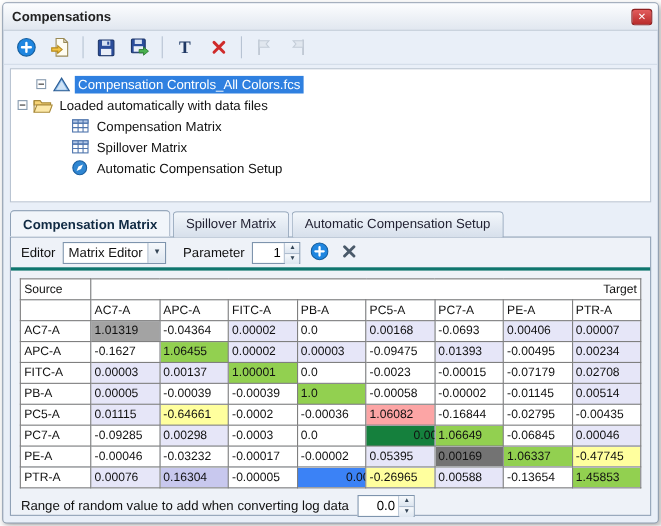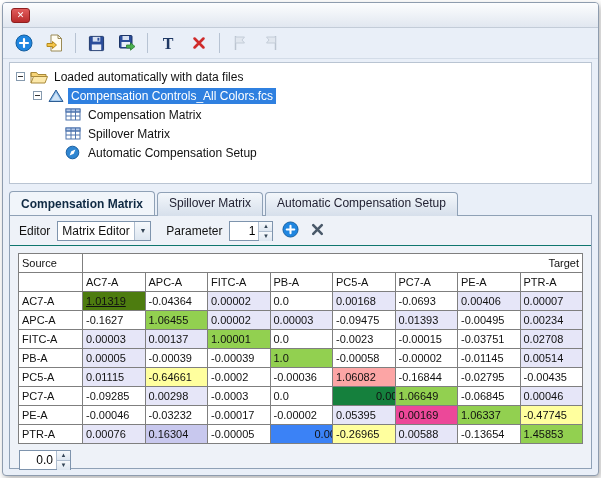--- a/index.html
+++ b/index.html
@@ -38,21 +38,21 @@
   .tree-label { padding: 1px 3px; }
   .tree-label.selected { background: var(--sel, #2f80e0); color: #fff; }
   .tabstrip { display: flex; padding: 4px 6px 0; }
   .tab {
     font-size: 12px; color: #223; padding: 3px 11px 4px; margin-right: 2px;
     border: 1px solid #8fa1b6; border-bottom: none; border-radius: 4px 4px 0 0;
     background: linear-gradient(#f3f7fb, #d6dfeb); position: relative; top: 1px; cursor: pointer;
   }
   .tab.active { background: #f1f5fa; font-weight: bold; color: #102a43; top: 0; padding-top: 5px; z-index: 2; }
   .tab-panel { flex: 1; margin: 0 6px 6px; border: 1px solid #8fa1b6; background: #eef2f8; display: flex; flex-direction: column; min-height: 0; }
-  .editor-bar { height: 30px; flex: none; display: flex; align-items: center; gap: 7px; padding: 0 9px; border-bottom: 1px solid #0f766e; font-size: 12px; color: #111; }
+  .editor-bar { height: 30px; flex: none; display: flex; align-items: center; gap: 7px; padding: 0 9px; border-bottom: 3px solid #0f766e; font-size: 12px; color: #111; }
   .combo { width: 94px; height: 20px; background: #fff; border: 1px solid #7e94ad; display: flex; align-items: stretch; cursor: pointer; }
   .combo-text { flex: 1; padding: 2px 4px; font-size: 12px; white-space: nowrap; overflow: hidden; }
   .combo-arrow { width: 16px; border-left: 1px solid #aebdcf; display: flex; align-items: center; justify-content: center; font-size: 7px; color: #345; background: linear-gradient(#f6f9fc, #dde6f0); }
   .spin { height: 20px; background: #fff; border: 1px solid #7e94ad; display: flex; align-items: stretch; }
   .spin input { flex: 1; min-width: 0; border: none; outline: none; background: transparent; text-align: right; font-size: 12px; padding: 0 3px; font-family: "Liberation Sans", sans-serif; }
   .spin-btns { width: 14px; flex: none; display: flex; flex-direction: column; border-left: 1px solid #aebdcf; }
   .spin-btns div { flex: 1; font-size: 6px; line-height: 9px; text-align: center; color: #345; background: linear-gradient(#f6f9fc, #dde6f0); cursor: pointer; }
   .spin-btns div + div { border-top: 1px solid #aebdcf; }
   .ebtn { width: 20px; height: 20px; display: flex; align-items: center; justify-content: center; cursor: pointer; }
   .matrix-wrap { padding: 7px 8px 0; }
@@ -65,20 +65,21 @@
   .matrix th.target { text-align: right; }
   .footer-bar { margin-top: auto; flex: none; display: flex; align-items: center; gap: 8px; padding: 6px 9px 9px; font-size: 12px; color: #111; }
   .w-44 { width: 44px; } .w-52 { width: 52px; }
 </style>
 </head>
 <body>
 
 <div class="window">
 
   <div class="titlebar">
+    <span class="title">Compensations</span>
     <div class="close-btn">
       <span>✕</span>
     </div>
   </div>
 
   <div class="toolbar">
       <div class="tbtn">
         <span>
           <svg width="18" height="18" viewBox="0 0 18 18">
             <circle cx="9" cy="9" r="8" fill="#1f86e0" stroke="#155e9e"></circle>
@@ -144,40 +145,40 @@
         <span>
           <svg width="18" height="18" viewBox="0 0 18 18">
             <path d="M13.5 2v14" stroke="#8fa3ba" stroke-width="1.5"></path>
             <path d="M13.5 3h-9L7 6 4.5 9h9z" fill="#d7e1ee" stroke="#9fb2c8"></path>
           </svg>
         </span>
       </div>
     </div>
 
   <div class="tree-panel">
+      <div class="tree-row" style="padding-left: 21px;">
+        <div class="expander"></div>
+        <span class="tree-icon">
+          <svg width="16" height="14" viewBox="0 0 16 14">
+            <path d="M8 1l7 11.5H1z" fill="#7fb2e5" stroke="#2c5d94"></path>
+            <path d="M8 3.5l4.8 8H3.2z" fill="#cfe3f6"></path>
+          </svg>
+        </span>
+        <span class="tree-label selected">Compensation Controls_All Colors.fcs</span>
+      </div>
       <div class="tree-row" style="padding-left: 4px;">
         <div class="expander"></div>
         <span class="tree-icon">
           <svg width="18" height="14" viewBox="0 0 18 14">
             <path d="M1 2.5h5.5l1.5 2H16v2H1z" fill="#f7d477" stroke="#a98a3a"></path>
             <path d="M1 13L3.5 6.5h14L15 13z" fill="#fce8a9" stroke="#a98a3a"></path>
             <path d="M1 13V2.5" stroke="#a98a3a"></path>
           </svg>
         </span>
         <span class="tree-label">Loaded automatically with data files</span>
-      </div>
-      <div class="tree-row" style="padding-left: 21px;">
-        <div class="expander"></div>
-        <span class="tree-icon">
-          <svg width="16" height="14" viewBox="0 0 16 14">
-            <path d="M8 1l7 11.5H1z" fill="#7fb2e5" stroke="#2c5d94"></path>
-            <path d="M8 3.5l4.8 8H3.2z" fill="#cfe3f6"></path>
-          </svg>
-        </span>
-        <span class="tree-label selected">Compensation Controls_All Colors.fcs</span>
       </div>
       <div class="tree-row" style="padding-left: 38px;">
         <div class="expander-slot"></div>
         <span class="tree-icon">
           <svg width="16" height="13" viewBox="0 0 16 13">
             <rect x="1" y="1" width="14" height="11" fill="#fff" stroke="#4f75ad"></rect>
             <rect x="1" y="1" width="14" height="3" fill="#b5c9e8" stroke="#4f75ad"></rect>
             <path d="M1 4h14M1 8h14M6 1v11M10.5 1v11" stroke="#4f75ad"></path>
           </svg>
         </span>
@@ -267,21 +268,21 @@
               <th>PB-A</th>
               <th>PC5-A</th>
               <th>PC7-A</th>
               <th>PE-A</th>
               <th>PTR-A</th>
             </tr>
           </thead>
           <tbody>
             <tr>
               <th>AC7-A</th>
-              <td style="background: #4d7c0f; text-decoration: underline;">1.01319</td>
+              <td style="background: #a3a3a3;">1.01319</td>
               <td style="background: rgb(255, 255, 255);">-0.04364</td>
               <td style="background: rgb(230, 230, 248);">0.00002</td>
               <td style="background: rgb(255, 255, 255);">0.0</td>
               <td style="background: rgb(230, 230, 248);">0.00168</td>
               <td style="background: rgb(255, 255, 255); margin-left: 40px;">-0.0693</td>
               <td style="background: rgb(230, 230, 248);">0.00406</td>
               <td style="background: rgb(230, 230, 248);">0.00007</td>
             </tr>
             <tr>
               <th>APC-A</th>
@@ -295,21 +296,21 @@
               <td style="background: rgb(230, 230, 248);">0.00234</td>
             </tr>
             <tr>
               <th>FITC-A</th>
               <td style="background: rgb(230, 230, 248);">0.00003</td>
               <td style="background: rgb(230, 230, 248);">0.00137</td>
               <td style="background: rgb(146, 208, 80);">1.00001</td>
               <td style="background: rgb(255, 255, 255);">0.0</td>
               <td style="background: rgb(255, 255, 255);">-0.0023</td>
               <td style="background: rgb(255, 255, 255);">-0.00015</td>
-              <td style="background: rgb(255, 255, 255);">-0.03751</td>
+              <td style="background: rgb(255, 255, 255);">-0.07179</td>
               <td style="background: rgb(230, 230, 248);">0.02708</td>
             </tr>
             <tr>
               <th>PB-A</th>
               <td style="background: rgb(230, 230, 248);">0.00005</td>
               <td style="background: rgb(255, 255, 255);">-0.00039</td>
               <td style="background: rgb(255, 255, 255);">-0.00039</td>
               <td style="background: rgb(146, 208, 80);">1.0</td>
               <td style="background: rgb(255, 255, 255);">-0.00058</td>
               <td style="background: rgb(255, 255, 255);">-0.00002</td>
@@ -338,40 +339,41 @@
               <td style="background: rgb(255, 255, 255);">-0.06845</td>
               <td style="background: rgb(230, 230, 248);">0.00046</td>
             </tr>
             <tr>
               <th>PE-A</th>
               <td style="background: rgb(255, 255, 255);">-0.00046</td>
               <td style="background: rgb(255, 255, 255);">-0.03232</td>
               <td style="background: rgb(255, 255, 255);">-0.00017</td>
               <td style="background: rgb(255, 255, 255);">-0.00002</td>
               <td style="background: rgb(230, 230, 248);">0.05395</td>
-              <td style="background: #ec4899;">0.00169</td>
+              <td style="background: #737373;">0.00169</td>
               <td style="background: rgb(146, 208, 80);">1.06337</td>
               <td style="background: rgb(255, 255, 158);">-0.47745</td>
             </tr>
             <tr>
               <th>PTR-A</th>
               <td style="background: rgb(230, 230, 248);">0.00076</td>
               <td style="background: rgb(200, 200, 238);">0.16304</td>
               <td style="background: rgb(255, 255, 255);">-0.00005</td>
               <td style="background: #3b82f6; padding-left: 44px;">0.00009</td>
               <td style="background: rgb(255, 255, 158);">-0.26965</td>
               <td style="background: rgb(230, 230, 248);">0.00588</td>
               <td style="background: rgb(255, 255, 255);">-0.13654</td>
               <td style="background: rgb(146, 208, 80);">1.45853</td>
             </tr>
           </tbody>
         </table>
     </div>
 
     <div class="footer-bar">
+      <span>Range of random value to add when converting log data</span>
       <div class="spin w-52">
         <input value="0.0" style="">
         <div class="spin-btns">
           <div>▲</div>
           <div>▼</div>
         </div>
       </div>
     </div>
 
   </div>

